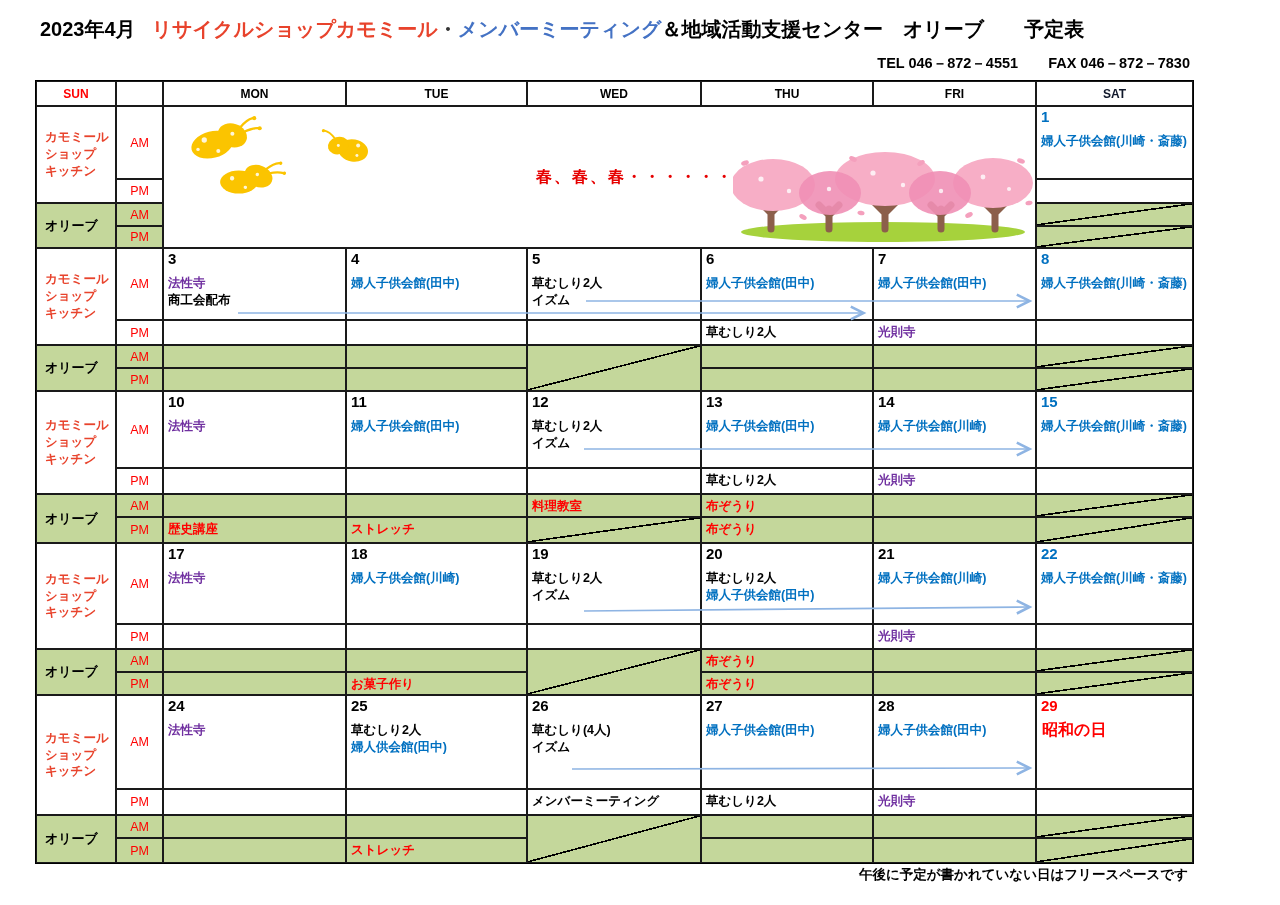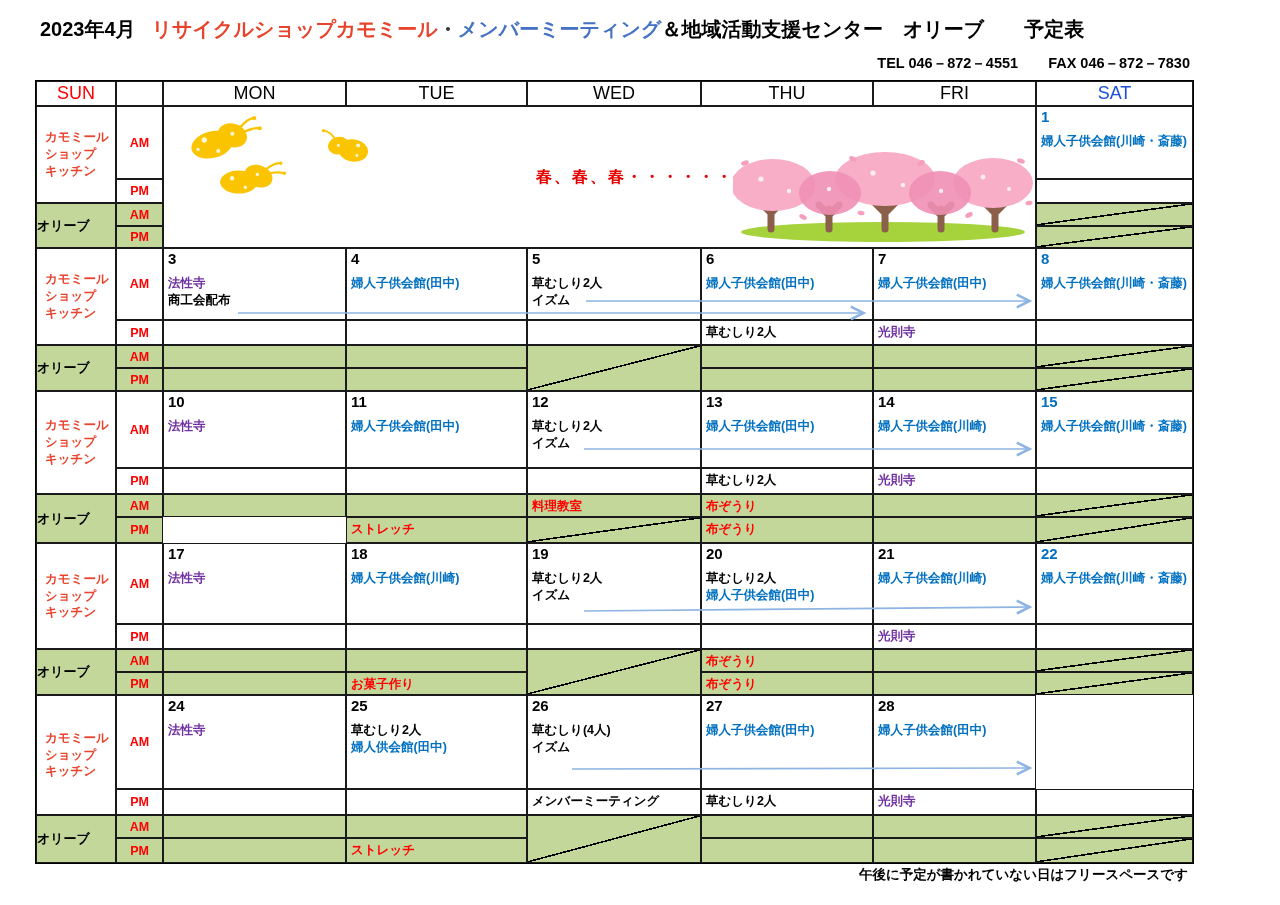--- a/index.html
+++ b/index.html
@@ -22,29 +22,29 @@
     grid-template-rows:25px 73px 24px 23px 22px 72px 25px 23px 23px 77px 26px 23px 26px 81px 25px 23px 23px 94px 26px 23px 25px;
     border:1px solid #000; background:#fff; }
   .cell { border:1px solid #1a1a1a; background:#fff; position:relative; overflow:hidden; }
   .green { background:#c4d79b; }
   .diag {
     background-image:linear-gradient(to bottom right,
       transparent calc(50% - 1px), #000 calc(50% - 1px),
       #000 calc(50% + 0.6px), transparent calc(50% + 0.6px)); }
 
   .hdr { display:flex; align-items:center; justify-content:center;
-    font-weight:normal; font-size:18px; color:#000; }
-  .hdr.red { color:#ff0000; } .hdr.blue { color:#1d4ed8; }
+    font-weight:bold; font-size:12px; color:#000; }
+  .hdr.red { color:#ff0000; } .hdr.blue { color:#0f172a; }
 
   .lab-k { display:flex; align-items:center; padding-left:8px;
     color:#e8432c; font-weight:bold; font-size:12.5px; line-height:1.35; white-space:pre-line; }
-  .lab-o { display:flex; align-items:center; 
+  .lab-o { display:flex; align-items:center; padding-left:8px;
     color:#000; font-weight:bold; font-size:13px; }
   .ampm { display:flex; align-items:center; justify-content:center;
-    color:#ff0000; font-weight:bold; font-size:12.5px; }
+    color:#ff0000; font-weight:normal; font-size:12.5px; }
 
   .num { font-weight:bold; font-size:15px; color:#000; padding:1px 0 0 4px; line-height:1.15; }
   .num.blue { color:#0070c0; } .num.red { color:#ff0000; }
   .ev { font-weight:bold; font-size:12.5px; color:#000; padding:0 4px; line-height:1.32; }
   .ev.blue { color:#0070c0; } .ev.purple { color:#7030a0; }
   .gap { margin-top:8px; }
   .pmtext { padding-top:3px; }
   .olev { font-weight:bold; font-size:12.5px; color:#ff0000; padding:3px 4px 0 4px; }
   .holiday { font-weight:bold; font-size:16px; color:#ff0000; padding:6px 4px 0 5px; }
 
@@ -241,20 +241,23 @@
   <div class="cell ampm" style="grid-area:11/2/12/3">PM</div>
   <div class="cell ampm green" style="grid-area:12/2/13/3">AM</div>
   <div class="cell ampm green" style="grid-area:13/2/14/3">PM</div>
 
   <div class="cell" style="grid-area:10/3/11/4">
     <div class="num">10</div>
     <div class="ev purple gap">法性寺</div>
   </div>
   <div class="cell" style="grid-area:11/3/12/4"></div>
   <div class="cell green" style="grid-area:12/3/13/4"></div>
+  <div class="cell green" style="grid-area:13/3/14/4">
+    <div class="olev">歴史講座</div>
+  </div>
 
   <div class="cell" style="grid-area:10/4/11/5">
     <div class="num">11</div>
     <div class="ev blue gap">婦人子供会館(田中)</div>
   </div>
   <div class="cell" style="grid-area:11/4/12/5"></div>
   <div class="cell green" style="grid-area:12/4/13/5"></div>
   <div class="cell green" style="grid-area:13/4/14/5">
     <div class="olev">ストレッチ</div>
   </div>
@@ -419,20 +422,24 @@
   <div class="cell" style="grid-area:18/7/19/8">
     <div class="num">28</div>
     <div class="ev blue gap">婦人子供会館(田中)</div>
   </div>
   <div class="cell" style="grid-area:19/7/20/8">
     <div class="ev purple pmtext">光則寺</div>
   </div>
   <div class="cell green" style="grid-area:20/7/21/8"></div>
   <div class="cell green" style="grid-area:21/7/22/8"></div>
 
+  <div class="cell" style="grid-area:18/8/19/9">
+    <div class="num red">29</div>
+    <div class="holiday">昭和の日</div>
+  </div>
   <div class="cell" style="grid-area:19/8/20/9"></div>
   <div class="cell green diag" style="grid-area:20/8/21/9"></div>
   <div class="cell green diag" style="grid-area:21/8/22/9"></div>
 
 </div>
 
 <svg class="arrows" viewBox="0 0 1280 905">
   <defs>
     <marker id="ah" markerWidth="12" markerHeight="12" refX="8" refY="5" orient="auto">
       <path d="M1 1 L9 5 L1 9" fill="none" stroke="#8eb4e3" stroke-width="1.6"></path>

